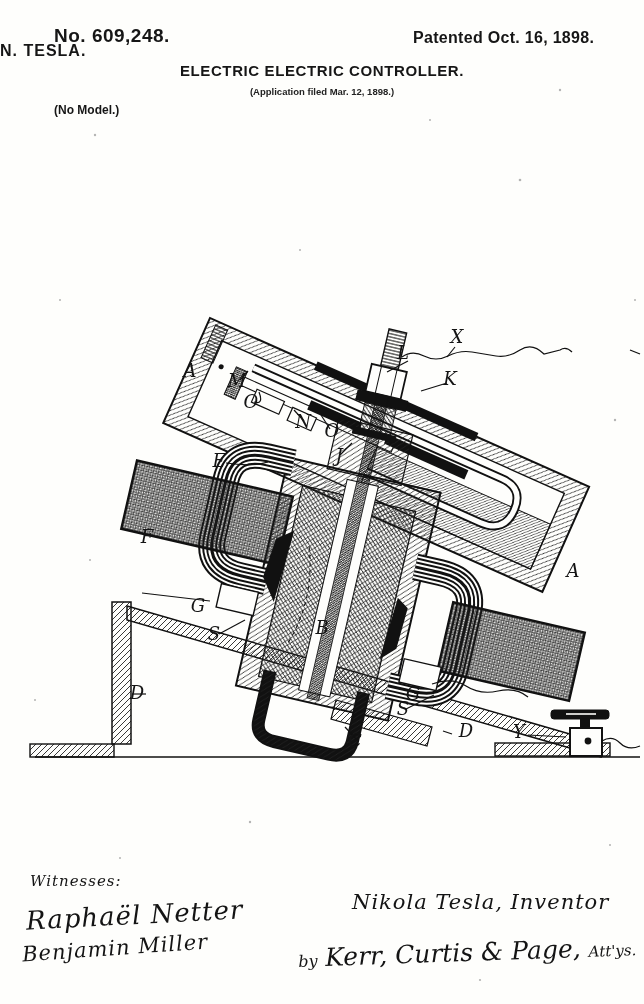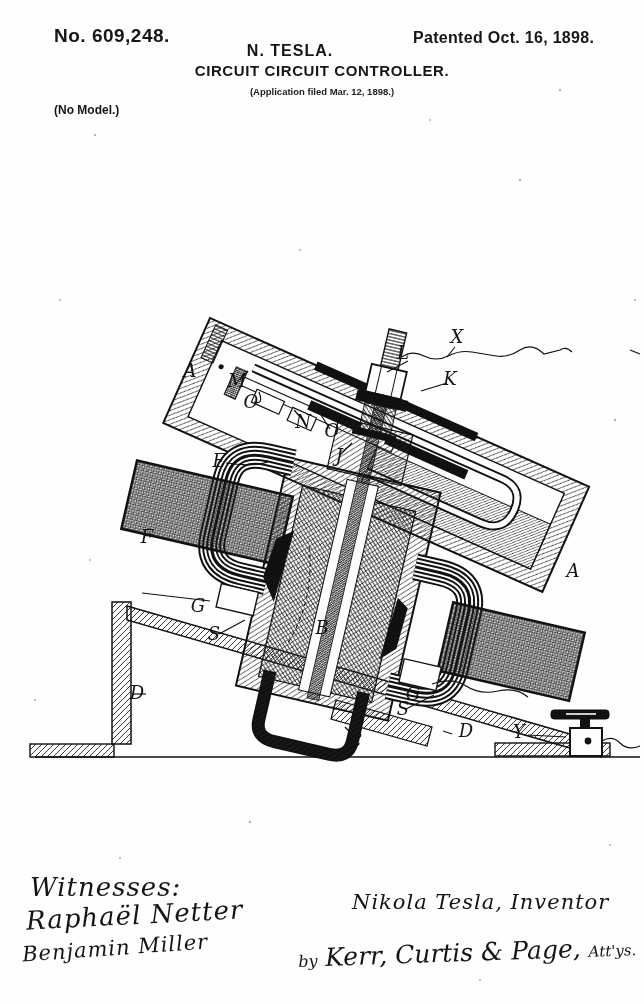--- a/index.html
+++ b/index.html
@@ -5,44 +5,44 @@
   html,body{margin:0;padding:0;}
   body{
     width:644px;height:1004px;position:relative;overflow:hidden;
     background:#fefefc;color:#161616;
     font-family:"Liberation Sans", sans-serif;
   }
   .abs{position:absolute;}
   
   .pat-no{left:54px;top:25px;font-size:19px;font-weight:bold;letter-spacing:.5px;}
   .patented{left:413px;top:29px;font-size:16px;font-weight:bold;letter-spacing:.3px;}
-  .inv-name{left:0;top:42px;width:580px;text-align:center;font-size:16px;font-weight:bold;letter-spacing:1px;}
+  .inv-name{left:0;top:42px;width:580px;font-size:16px;font-weight:bold;letter-spacing:1px;}
   .doc-title{left:0;top:62px;width:644px;text-align:center;font-size:15px;font-weight:bold;letter-spacing:.6px;}
   .app-note{left:0;top:86px;width:644px;text-align:center;font-size:9.5px;font-weight:bold;color:#222;}
   .model-note{left:54px;top:95px;font-size:12px;font-weight:bold;margin-top:8px;}
   
   #fig{left:0;top:0;}
   .fig-label{font:italic 18px "DejaVu Serif", serif;fill:#141414;text-anchor:middle;}
   
   .script{font-family:"DejaVu Serif", serif;font-style:italic;color:#141414;}
-  .witnesses-label{left:30px;top:872px;font-size:26px;letter-spacing:1px;}
+  .witnesses-label{left:30px;top:872px;font-size:15px;letter-spacing:1px;}
   .witness-1{left:26px;top:900px;font-size:26px;transform:rotate(-3deg);letter-spacing:1px;}
   .witness-2{left:22px;top:936px;font-size:21px;transform:rotate(-4deg);letter-spacing:1px;}
   .inventor-sig{left:352px;top:890px;font-size:21px;letter-spacing:1px;}
   .attorney-line{left:298px;top:938px;font-size:25px;transform:rotate(-2deg);white-space:nowrap;}
   .attorney-by{font-size:16px;}
   .attorney-suffix{font-size:15px;}
 </style>
 </head>
 <body>
 
 <div class="abs pat-no">No. 609,248.</div>
 <div class="abs patented">Patented Oct. 16, 1898.</div>
 <div class="abs inv-name">N. TESLA.</div>
-<div class="abs doc-title">CIRCUIT CIRCUIT CONTROLLER.</div>
+<div class="abs doc-title">ELECTRIC ELECTRIC CONTROLLER.</div>
 <div class="abs app-note">(Application filed Mar. 12, 1898.)</div>
 <div class="abs model-note">(No Model.)</div>
 
 <svg id="fig" class="abs" width="644" height="1004" viewBox="0 0 644 1004" role="img">
   <defs>
     <pattern id="pH" width="6" height="6" patternUnits="userSpaceOnUse">
       <path d="M0,6 L6,0" stroke="#222" stroke-width="0.9"></path>
     </pattern>
     <pattern id="pHd" width="3.6" height="3.6" patternUnits="userSpaceOnUse">
       <path d="M0,3.6 L3.6,0" stroke="#222" stroke-width="0.8"></path>

